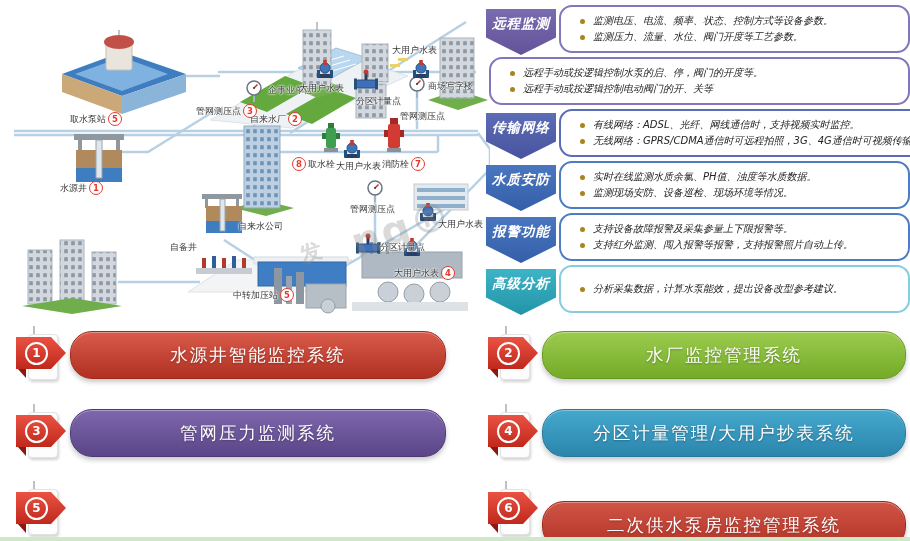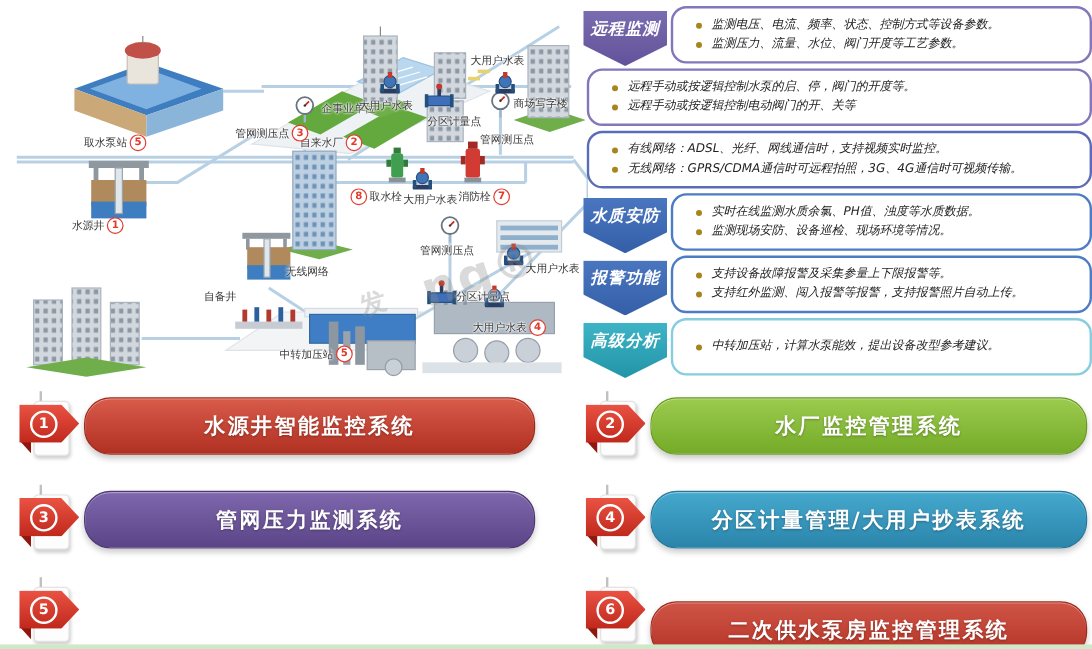--- a/index.html
+++ b/index.html
@@ -51,21 +51,21 @@
   .badge .pole{position:absolute;left:19px;top:0;width:2px;height:10px;background:#c0c0c0;}
   .badge .tail{position:absolute;left:3px;top:42px;width:9px;height:10px;background:#8f1710;
                clip-path:polygon(0 0,100% 0,100% 100%);}
   .badge .pennant{position:absolute;left:2px;top:11px;width:50px;height:32px;
                   background:linear-gradient(180deg,#ea5243,#c0281c);
                   clip-path:polygon(0 0,70% 0,100% 50%,70% 100%,0 100%);
                   display:flex;align-items:center;padding-left:9px;box-sizing:border-box;}
   .badge .num{width:19px;height:19px;border:2px solid #fff;border-radius:50%;color:#fff;
               font-weight:700;font-size:12px;display:flex;align-items:center;justify-content:center;}
   .banner{flex:1;height:46px;margin-left:2px;border-radius:22px;display:flex;align-items:center;
-          justify-content:center;color:#fff;font-size:17.5px;font-weight:700;letter-spacing:2px;
+          justify-content:center;color:#fff;font-size:17.5px;font-weight:400;letter-spacing:2px;
           text-shadow:0 1px 2px rgba(0,0,0,.3);
           box-shadow:0 3px 5px rgba(0,0,0,.22), inset 0 1px 0 rgba(255,255,255,.35);cursor:pointer;}
   .c1{background:linear-gradient(180deg,#d95b4a,#b03022);border:1px solid #9e2a1c;}
   .c2{background:linear-gradient(180deg,#9ccb4e,#74ab28);border:1px solid #69981f;}
   .c3{background:linear-gradient(180deg,#7e67ac,#5b4588);border:1px solid #4d3a75;}
   .c4{background:linear-gradient(180deg,#45a8cd,#2b85ab;);background:linear-gradient(180deg,#45a8cd,#2b85ab);border:1px solid #27789b;}
   .c5{background:linear-gradient(180deg,#f5a93a,#ec8b10);border:1px solid #d47c0c;}
   .c6{background:linear-gradient(180deg,#d05546,#b23226);border:1px solid #9e2a1c;margin-top:29px;}
   .s1{left:14px;top:8px;width:432px;}  .s2{left:486px;top:8px;width:420px;}
   .s3{left:14px;top:86px;width:432px;} .s4{left:486px;top:86px;width:420px;}
@@ -301,21 +301,21 @@
         <span>取水栓</span>
       </span>
     <span class="dlabel" style="left:336px;top:160px">
         <span>大用户水表</span>
       </span>
     <span class="dlabel" style="left:382px;top:157px">
         <span>消防栓</span>
         <span class="ncirc">7</span>
       </span>
     <span class="dlabel" style="left:238px;top:220px">
-        <span>无线网络</span>
+        <span>自来水公司</span>
       </span>
     <span class="dlabel" style="left:170px;top:241px">
         <span>自备井</span>
       </span>
     <span class="dlabel" style="left:350px;top:203px">
         <span>管网测压点</span>
       </span>
     <span class="dlabel" style="left:380px;top:241px">
         <span>分区计量点</span>
       </span>
@@ -350,20 +350,21 @@
     <div class="frow">
       <div class="fbox b2">
         <ul>
           <li>远程手动或按逻辑控制水泵的启、停，阀门的开度等。</li>
           <li>远程手动或按逻辑控制电动阀门的开、关等</li>
         </ul>
       </div>
     </div>
 
     <div class="frow">
+      <div class="ftag t3">传输网络</div>
       <div class="fbox b3">
         <ul>
           <li>有线网络：ADSL、光纤、网线通信时，支持视频实时监控。</li>
           <li>无线网络：GPRS/CDMA通信时可远程拍照，3G、4G通信时可视频传输。</li>
         </ul>
       </div>
     </div>
 
     <div class="frow">
       <div class="ftag t4">水质安防</div>
@@ -382,21 +383,21 @@
           <li>支持设备故障报警及采集参量上下限报警等。</li>
           <li>支持红外监测、闯入报警等报警，支持报警照片自动上传。</li>
         </ul>
       </div>
     </div>
 
     <div class="frow">
       <div class="ftag t6">高级分析</div>
       <div class="fbox b6">
         <ul>
-          <li>中转加压站，计算水泵能效，提出设备改型参考建议。</li>
+          <li>分析采集数据，计算水泵能效，提出设备改型参考建议。</li>
         </ul>
       </div>
     </div>
   </div>
 
   <div class="systems">
 
     <div class="system s1">
       <div class="badge">
         <span class="pole"></span>

